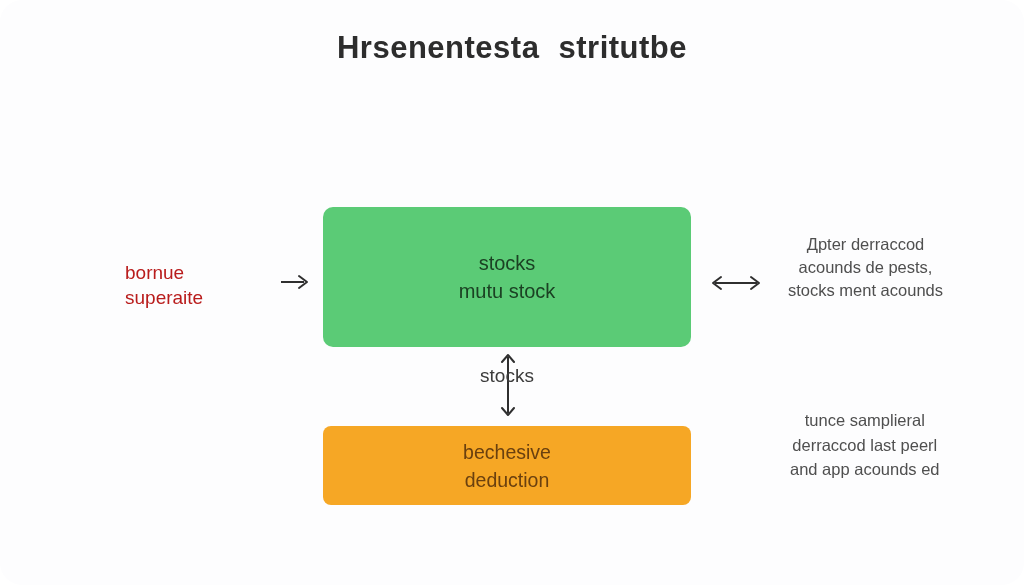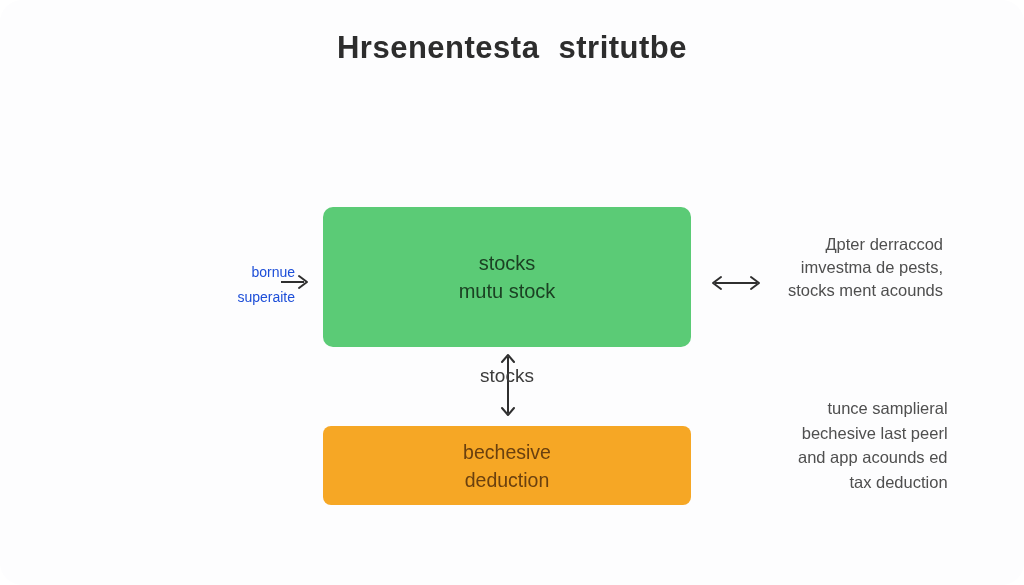--- a/index.html
+++ b/index.html
@@ -23,24 +23,24 @@
     margin: 0;
     text-align: center;
     font-size: 31px;
     font-weight: 600;
     letter-spacing: 0.5px;
     word-spacing: 10px;
     color: #2d2d2d;
   }
   .side-label {
     position: absolute;
-    text-align: right;
-    font-size: 14px;
+    text-align: left;
+    font-size: 19px;
     line-height: 25px;
-    color: #1d4ed8;
+    color: #b91c1c;
   }
   .left-label {
     left: 125px;
     top: 260px;
     width: 170px;
   }
   .node {
     position: absolute;
     left: 323px;
     width: 368px;
@@ -78,32 +78,31 @@
     top: 365px;
     width: 100px;
     text-align: center;
     font-size: 19px;
     color: #3b3b3b;
   }
   .note {
     position: absolute;
     color: #4f4f4f;
     font-size: 16.5px;
-    text-align: right;
+    text-align: center;
   }
   .note-top {
     left: 788px;
     top: 233px;
     line-height: 23px;
   }
   .note-bottom {
     left: 790px;
-    top: 396px;
+    top: 408px;
     line-height: 24.5px;
-    margin-left: 8px;
   }
 </style>
 </head>
 <body>
 
 <div class="canvas" style="background: rgb(253, 253, 254);">
 
   <h1 class="title" style="color: rgb(45, 45, 45);">Hrsenentesta stritutbe</h1>
 
   <div class="side-label left-label">
@@ -126,38 +125,37 @@
   <div class="arrow arrow-horizontal" style="color: rgb(47, 47, 47);">
     <svg width="52" height="20" viewBox="0 0 52 20">
       <line x1="5" y1="10" x2="47" y2="10" stroke="currentColor" stroke-width="2"></line>
       <path d="M11 4 L3 10 L11 16" fill="none" stroke="currentColor" stroke-width="2" stroke-linecap="round" stroke-linejoin="round"></path>
       <path d="M41 4 L49 10 L41 16" fill="none" stroke="currentColor" stroke-width="2" stroke-linecap="round" stroke-linejoin="round"></path>
     </svg>
   </div>
 
   <div class="note note-top" style="color: rgb(79, 79, 79);">
     <div>Дpter derraccod</div>
-    <div>imvestma de pests,</div>
+    <div>acounds de pests,</div>
     <div>stocks ment acounds</div>
   </div>
 
   <div class="arrow arrow-vertical" style="color: rgb(47, 47, 47);">
     <svg width="20" height="64" viewBox="0 0 20 64">
       <line x1="10" y1="4" x2="10" y2="60" stroke="currentColor" stroke-width="2"></line>
       <path d="M4 9 L10 2 L16 9" fill="none" stroke="currentColor" stroke-width="2" stroke-linecap="round" stroke-linejoin="round"></path>
       <path d="M4 55 L10 62 L16 55" fill="none" stroke="currentColor" stroke-width="2" stroke-linecap="round" stroke-linejoin="round"></path>
     </svg>
   </div>
   <div class="mid-label">stocks</div>
 
   <div class="node node-orange" style="background-color: rgb(246, 167, 37); color: rgb(106, 64, 15);">
     <div>bechesive</div>
     <div>deduction</div>
   </div>
 
   <div class="note note-bottom" style="color: rgb(79, 79, 79);">
     <div>tunce samplieral</div>
-    <div>bechesive last peerl</div>
+    <div>derraccod last peerl</div>
     <div>and app acounds ed</div>
-    <div>tax deduction</div>
   </div>
 
 </div>
 
 </body></html>

